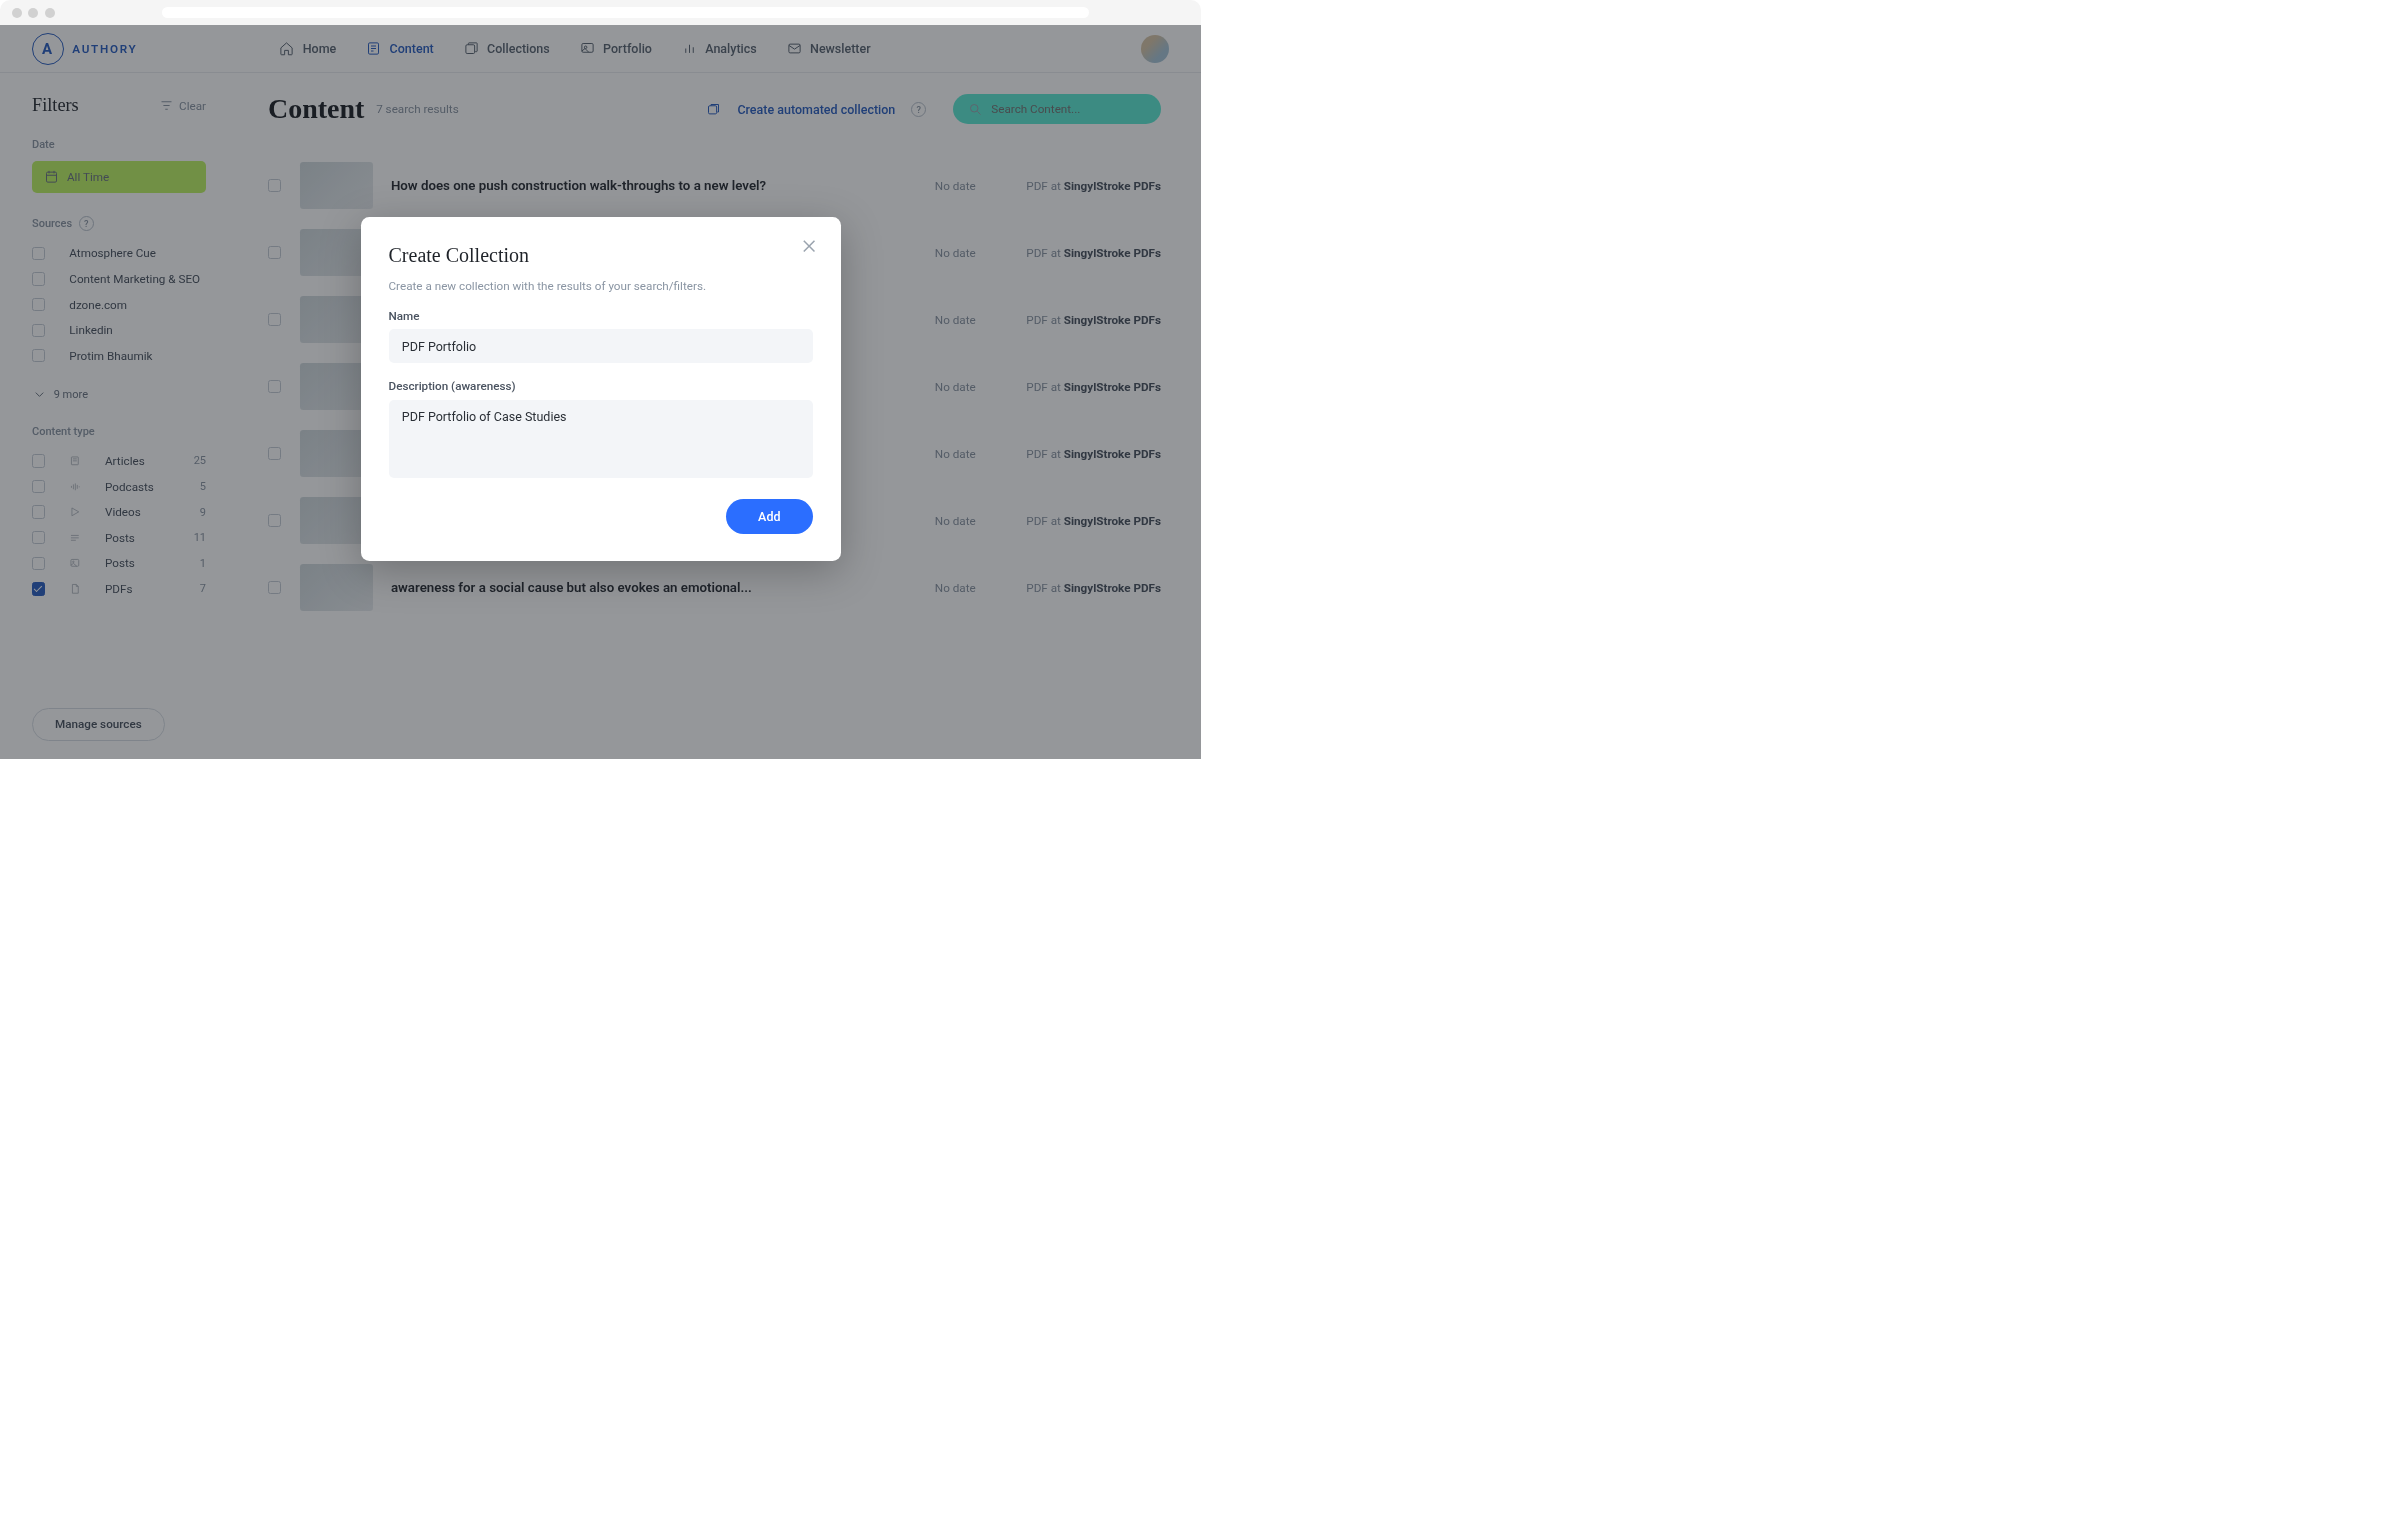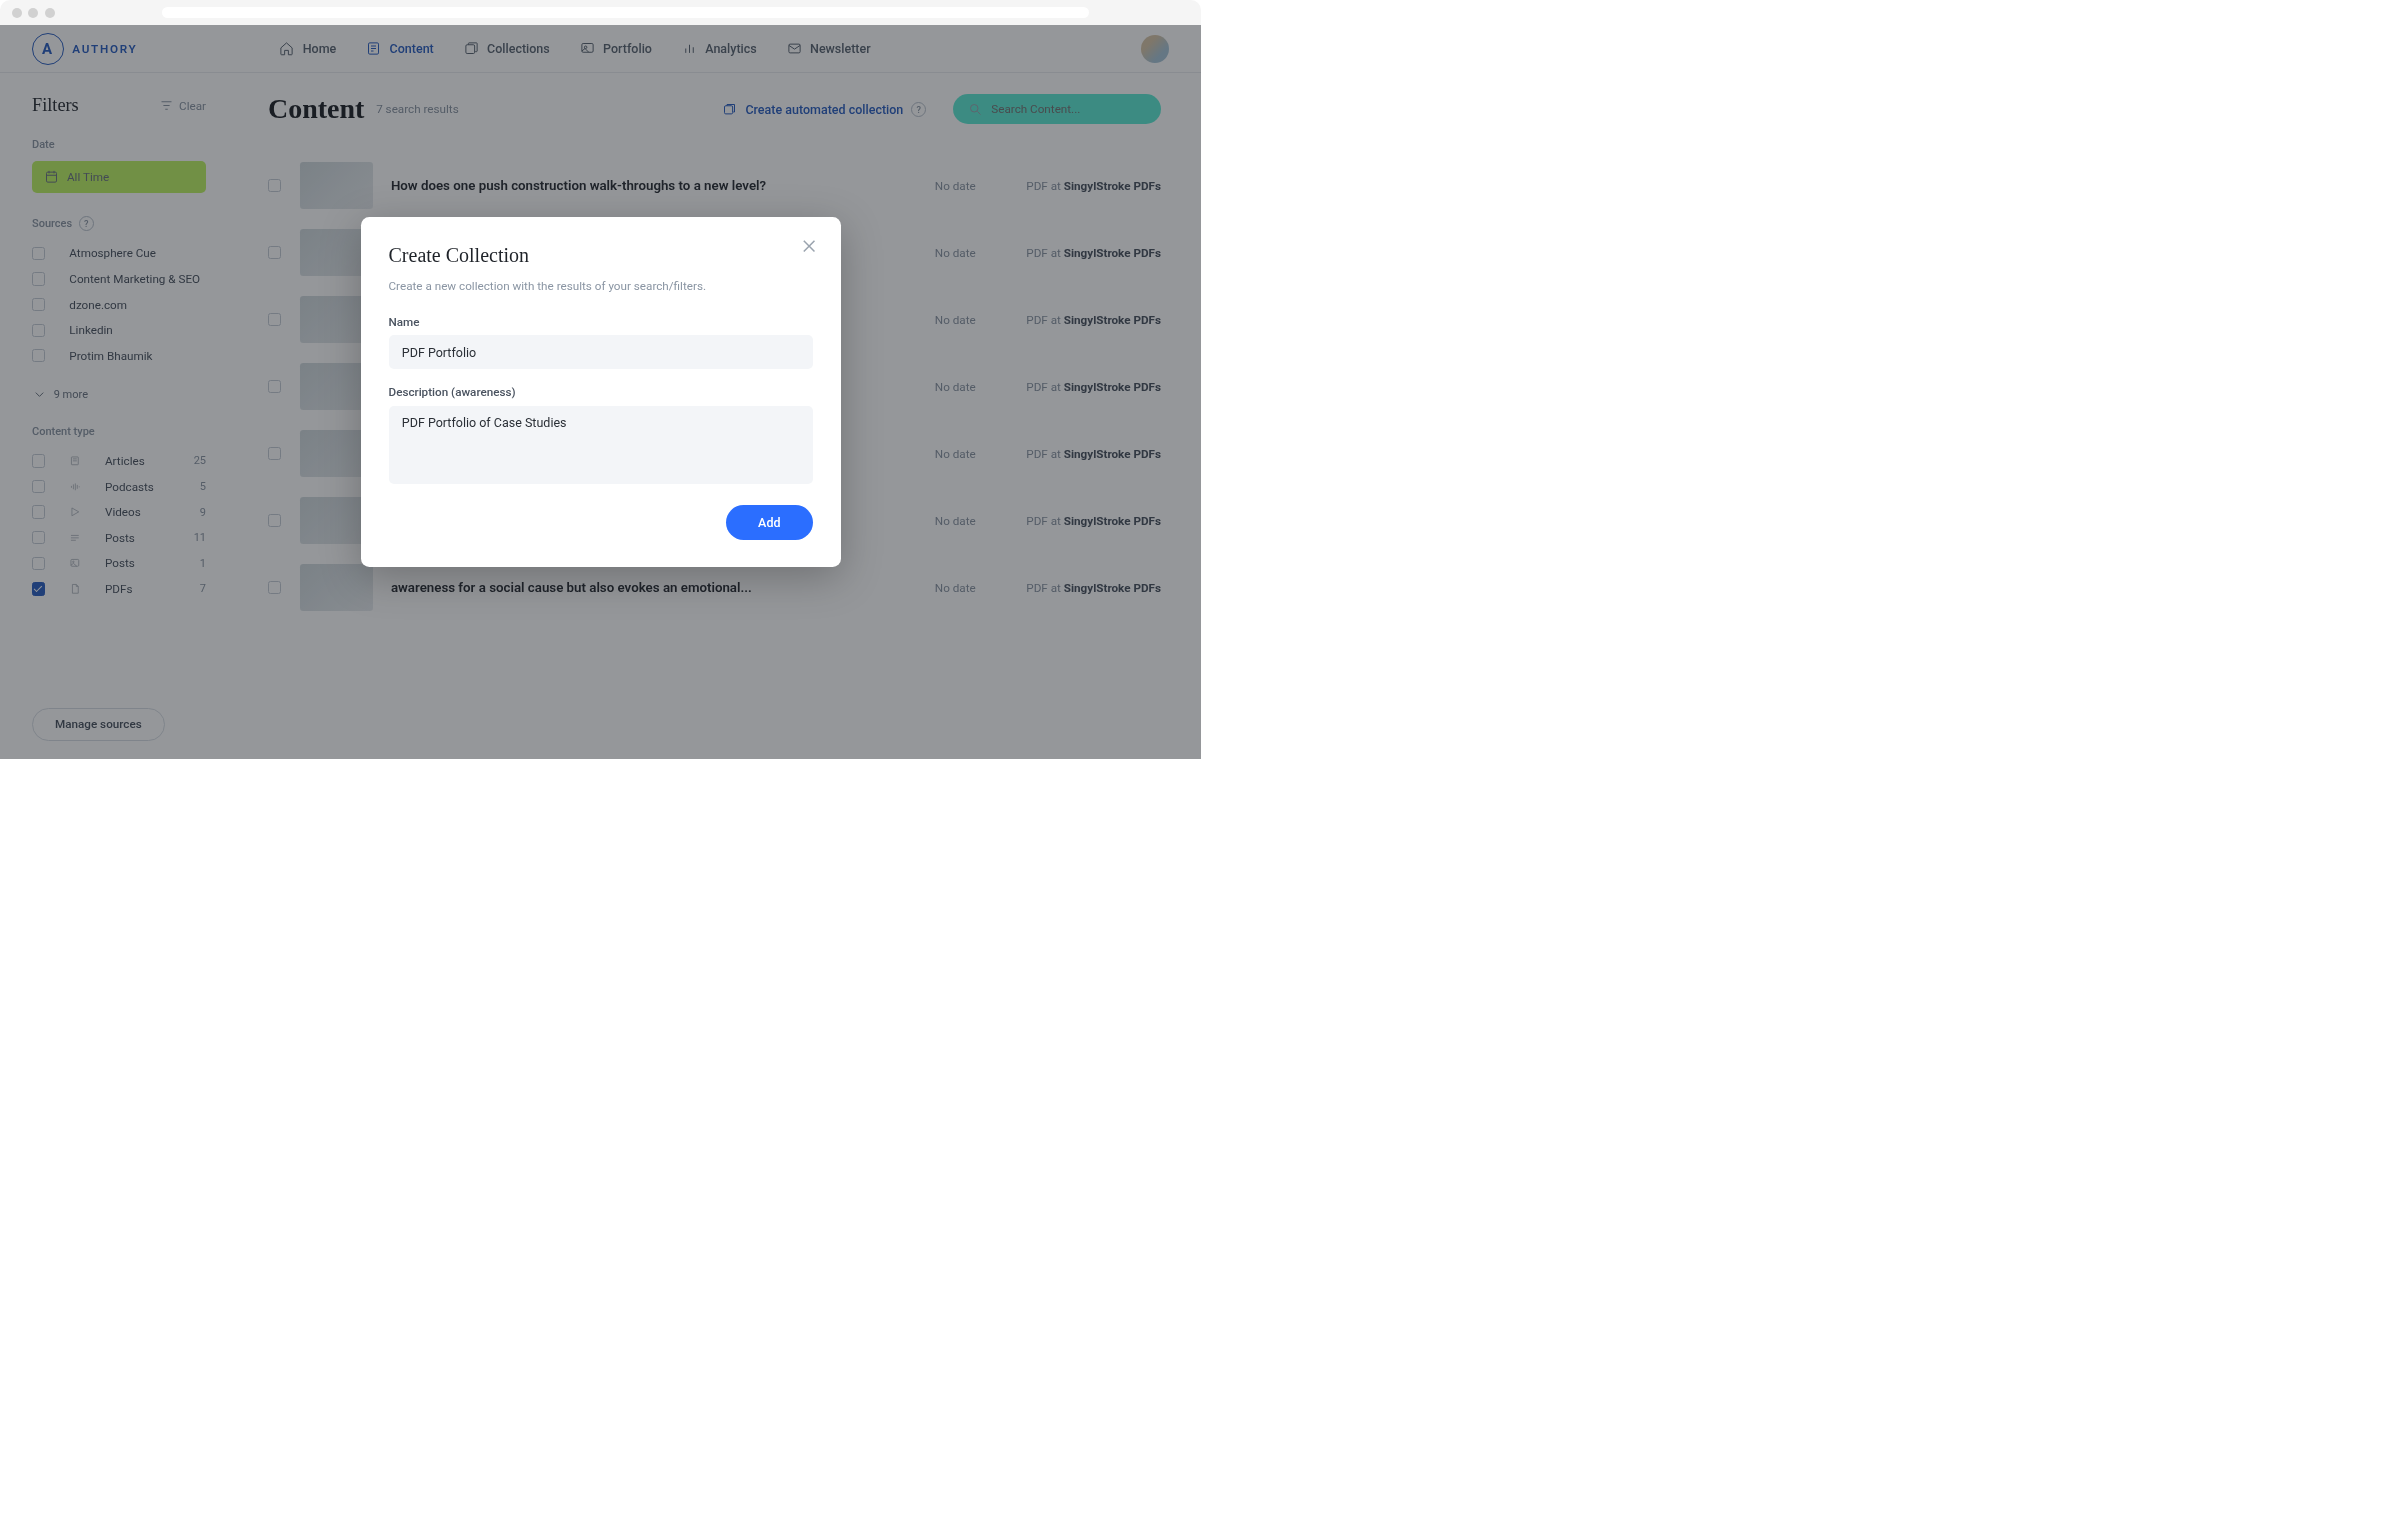--- a/index.html
+++ b/index.html
@@ -78,39 +78,39 @@
 .type-icon svg { width: 11.7px; height: 11.7px; stroke: #6a7482; fill: none; stroke-width: 1.6; }
 
 .more-link { display: flex; align-items: center; gap: 6.7px; color: #6a7482; font-size: 11px; padding: 5px 0; margin-bottom: 18.3px; }
 
 .manage-sources { margin-top: auto; margin-bottom: 18.3px; border: 0.8px solid #d8dde4; border-radius: 16.7px; padding: 8.3px 22px; color: #4a5360; font-weight: 500; font-size: 11.7px; align-self: flex-start; cursor:pointer; }
 
 .main { flex: 1; padding: 20px 40px 0 35px; overflow: hidden; }
 .main-header { display: flex; align-items: center; gap: 11.7px; margin-bottom: 27px; }
 .page-title { font-family: Georgia, serif; font-size: 28px; font-weight: 600; color: #1f2329; }
 .result-count { color: #8a95a3; font-size: 11.7px; }
-.create-auto { margin-left: auto; color: #2b5fc1; font-size: 12.5px; font-weight: 500; display: flex; align-items: center; gap: 8px; cursor:pointer; }
+.create-auto { margin-left: auto; color: #2b5fc1; font-size: 12.5px; font-weight: 500; display: flex; align-items: center; gap: 16px; cursor:pointer; }
 .help-circ { width: 15px; height: 15px; border: 1.2px solid #b8c1cc; border-radius: 50%; display: flex; align-items: center; justify-content: center; font-size: 9.2px; color: #8a95a3; }
 .search-box { background: #5eead4; border-radius: 16.7px; padding: 7.5px 15px; display: flex; align-items: center; gap: 8.3px; color: #9aa3ae; width: 208px; margin-left: 15px; }
 .search-box input { border: none; background: transparent; outline: none; font-size: 11.7px; color: #4a5360; width: 100%; }
 
 .rows { display: flex; flex-direction: column; }
 .row { display: flex; align-items: center; gap: 18.3px; padding: 10px 0; }
 .row-chk { width: 13.3px; height: 13.3px; border: 1.3px solid #c5ccd6; border-radius: 2.5px; }
 .thumb { width: 73px; height: 47px; border-radius: 3.3px; background: linear-gradient(135deg,#cfd8dc,#e8ecef); flex-shrink: 0; }
 .row-title { flex: 1; font-size: 13.3px; font-weight: 600; color: #2a2f36; overflow: hidden; white-space: nowrap; text-overflow: ellipsis; }
 .row-date { width: 75px; color: #8a95a3; font-size: 11.7px; text-align: right; }
 .row-source { width: 167px; color: #8a95a3; font-size: 11.7px; text-align: right; }
 .row-source b { color: #4a5360; font-weight: 700; }
 
 
 .overlay { position: absolute; inset: 0; background: rgba(20,24,30,0.45); display: flex; align-items: flex-start; justify-content: center; padding-top: 192px; }
 .modal { width: 480px; background: #fff; border-radius: 8.3px; padding: 27px 28px; box-shadow: 0 10px 40px rgba(0,0,0,0.25); position: relative; }
 .modal-title { font-family: Georgia, serif; font-size: 20px; color: #1f2329; margin-bottom: 11.7px; }
-.modal-sub { color: #8a95a3; font-size: 11.7px; margin-bottom: 22px; }
+.modal-sub { color: #8a95a3; font-size: 11.7px; margin-bottom: 16px; }
 .field-label { font-size: 11.7px; color: #4a5360; font-weight: 500; margin-bottom: 6.7px; }
 .modal input[type=text], .modal textarea { width: 100%; background: #f3f5f8; border: none; border-radius: 5px; padding: 9.2px 13.3px; font-size: 12.5px; color: #2a2f36; outline: none; font-family: inherit; }
 .modal textarea { height: 78px; resize: none; }
 .close-x { position: absolute; top: 20px; right: 22px; width: 18.3px; height: 18.3px; cursor: pointer; color: #9aa3ae; }
 .close-x svg { width: 18.3px; height: 18.3px; stroke: currentColor; stroke-width: 2; }
 .add-btn { background: #2b6eff; color: #fff; border: none; border-radius: 18.3px; padding: 10px 32px; font-size: 12.5px; font-weight: 500; cursor: pointer; float: right; margin-top: 18.3px; }
 
 .section-gap { margin-bottom: 13.3px; }
 </style>
 </head>

